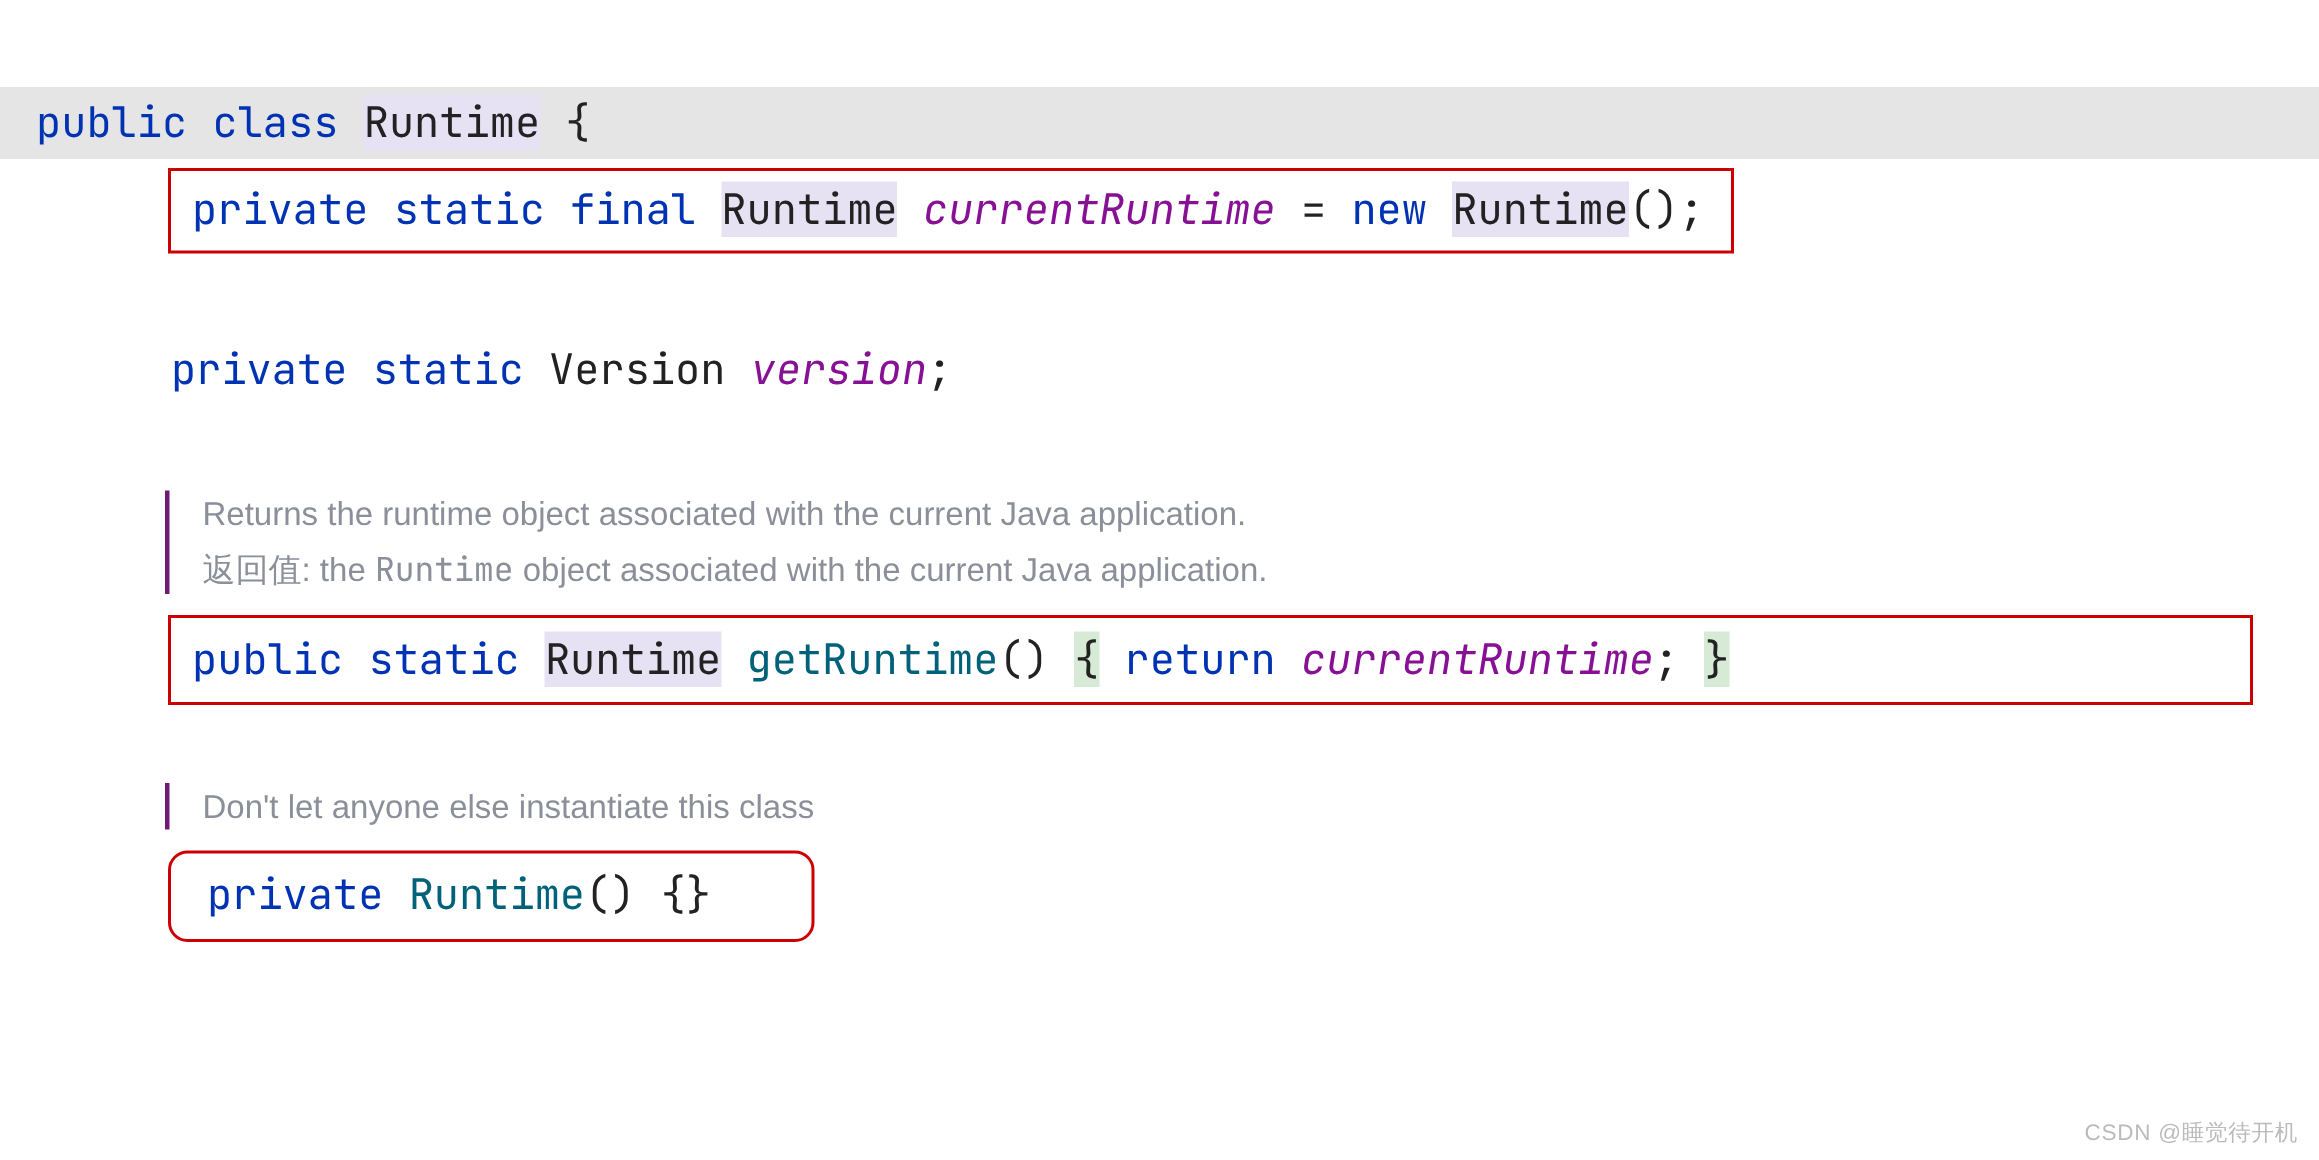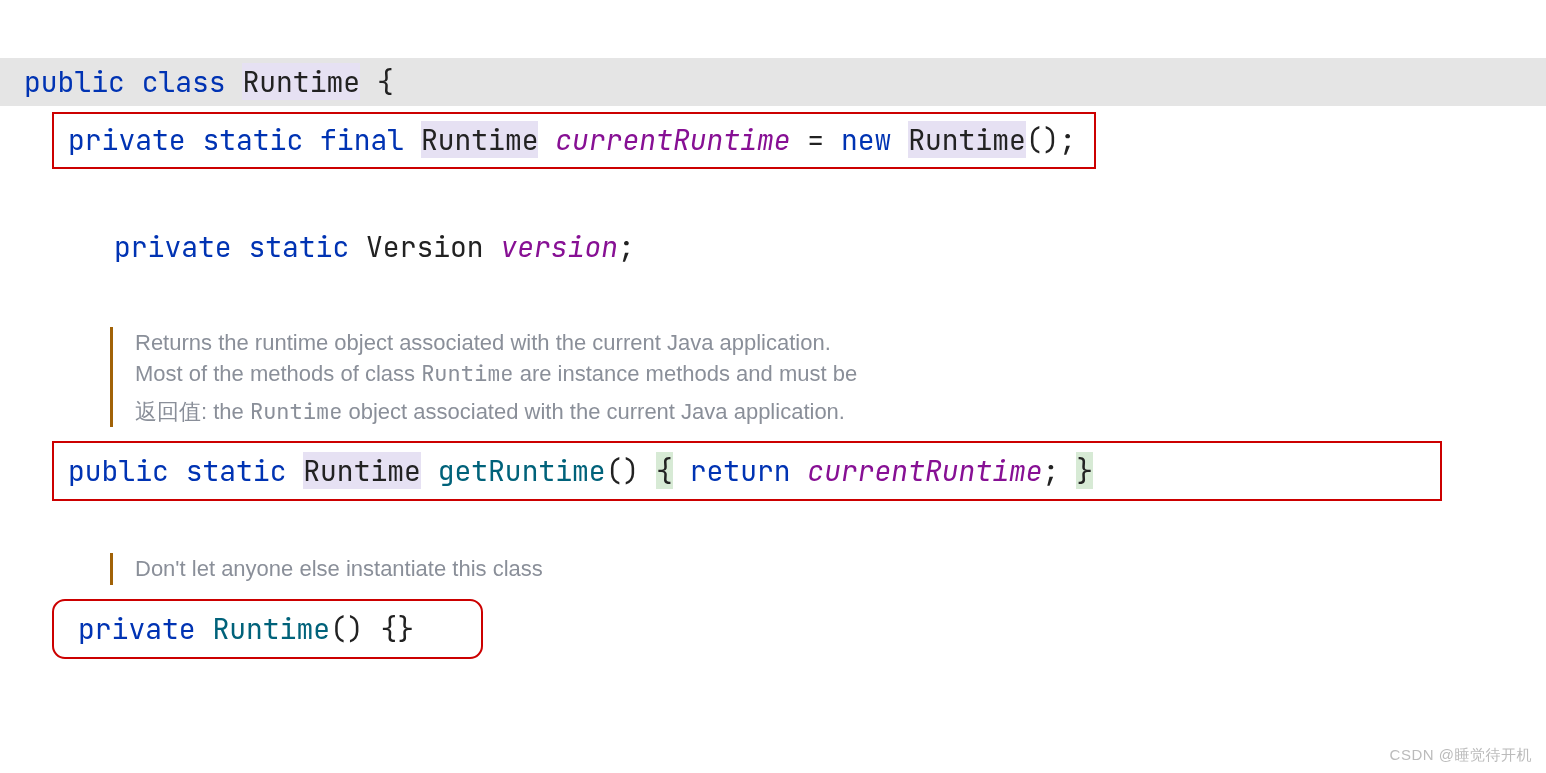--- a/index.html
+++ b/index.html
@@ -19,34 +19,34 @@
   }
   .line1 {
     background: #e5e5e5;
     padding: 0 0 0 24px;
     height: 48px;
     display: flex;
     align-items: center;
     margin-top: 58px;
   }
   .indent-block {
-    margin-left: 52px;
+    margin-left: 112px;
   }
   .kw-blue { color: #0033b3; }
   .kw-teal { color: #00627a; }
   .kw-black { color: #222222; }
   .kw-italic-purple { color: #871094; font-style: italic; }
   .hl-field { background: #e6e1f3; }
   .hl-green { background: #d7ead5; }
   .doc-block {
     font-family: -apple-system, "Segoe UI", Arial, sans-serif;
     color: #8a8f99;
     font-size: 22px;
     line-height: 1.42;
-    border-left: 3px solid #a16207;
+    border-left: 3px solid #701a75;
     padding-left: 22px;
     margin-left: 110px;
     margin-top: 36px;
   }
   .doc-block .mono { font-family: "JetBrains Mono", Consolas, monospace; }
   .red-box {
     border: 2px solid #cc0000;
   }
   .box1 {
     margin-top: 6px;
@@ -94,21 +94,20 @@
     <span class="code-line"><span class="kw-blue">private</span><span> </span><span class="kw-blue">static</span><span> </span><span class="kw-blue">final</span><span> </span><span class="kw-black hl-field">Runtime</span><span> </span><span class="kw-italic-purple">currentRuntime</span><span> </span><span class="kw-black">=</span><span> </span><span class="kw-blue">new</span><span> </span><span class="kw-black hl-field">Runtime</span><span class="kw-black">();</span></span>
   </div>
 </div>
 
 <div class="version-line">
   <span class="code-line"><span class="kw-blue">private</span><span> </span><span class="kw-blue">static</span><span> </span><span class="kw-black">Version</span><span> </span><span class="kw-italic-purple">version</span><span class="kw-black">;</span></span>
 </div>
 
 <div class="doc-block" style="margin-top:60px;">
   <div>Returns the runtime object associated with the current Java application.</div>
-  <div><span>Most of the methods of class </span><span class="mono">Runtime</span><span> are instance methods and must be</span></div>
   <div style="margin-top:6px;"><span>返回值:</span><span> the </span><span class="mono">Runtime</span><span> object associated with the current Java application.</span></div>
 </div>
 
 <div class="indent-block">
   <div class="red-box box2">
     <span class="code-line"><span class="kw-blue">public</span><span> </span><span class="kw-blue">static</span><span> </span><span class="kw-black hl-field">Runtime</span><span> </span><span class="kw-teal">getRuntime</span><span class="kw-black">()</span><span> </span><span class="kw-black hl-green">{</span><span> </span><span class="kw-blue">return</span><span> </span><span class="kw-italic-purple">currentRuntime</span><span class="kw-black">;</span><span> </span><span class="kw-black hl-green">}</span></span>
   </div>
 </div>
 
 <div class="doc-block" style="margin-top:52px;">

